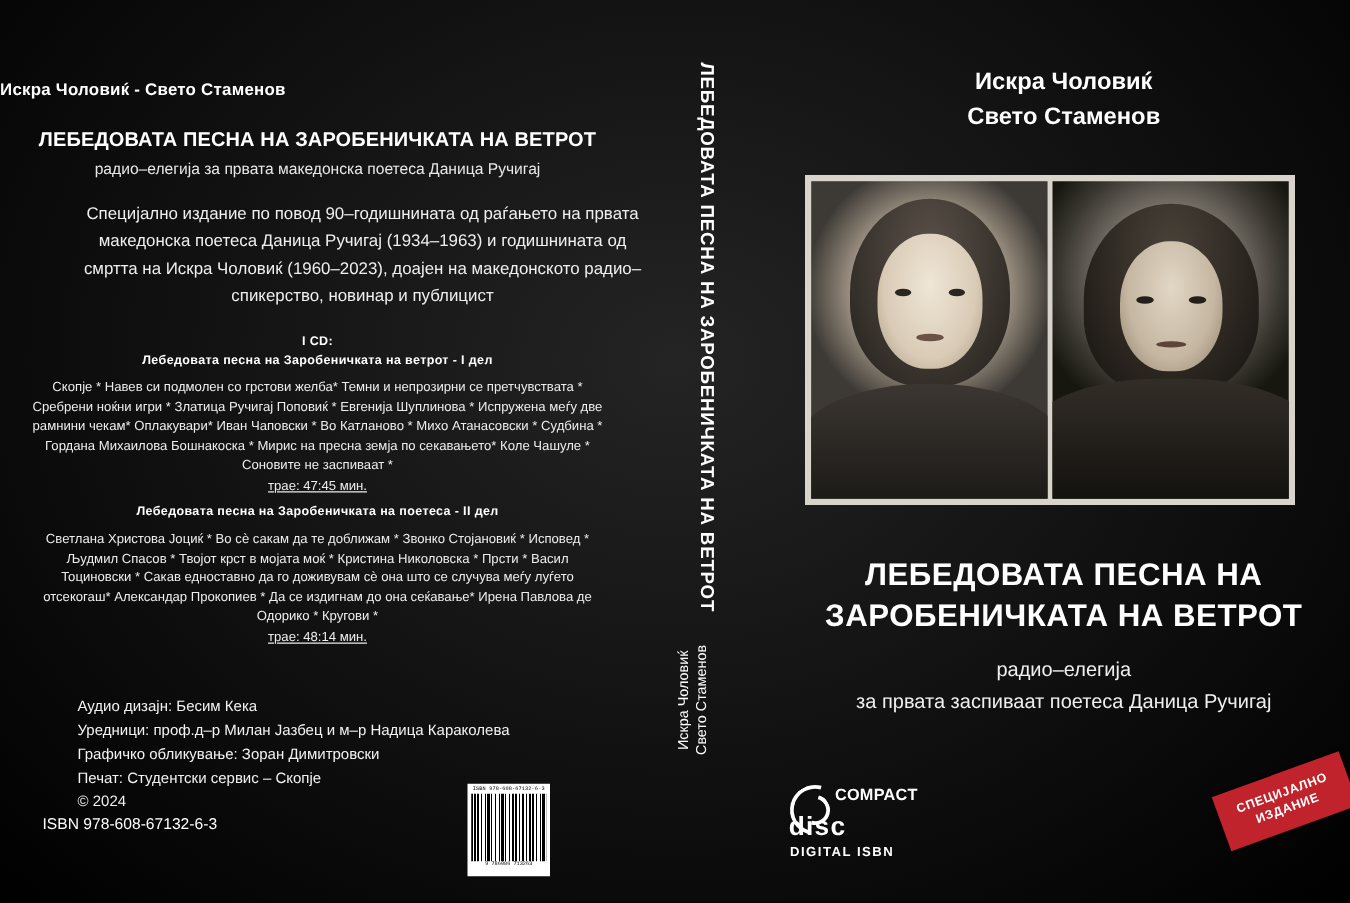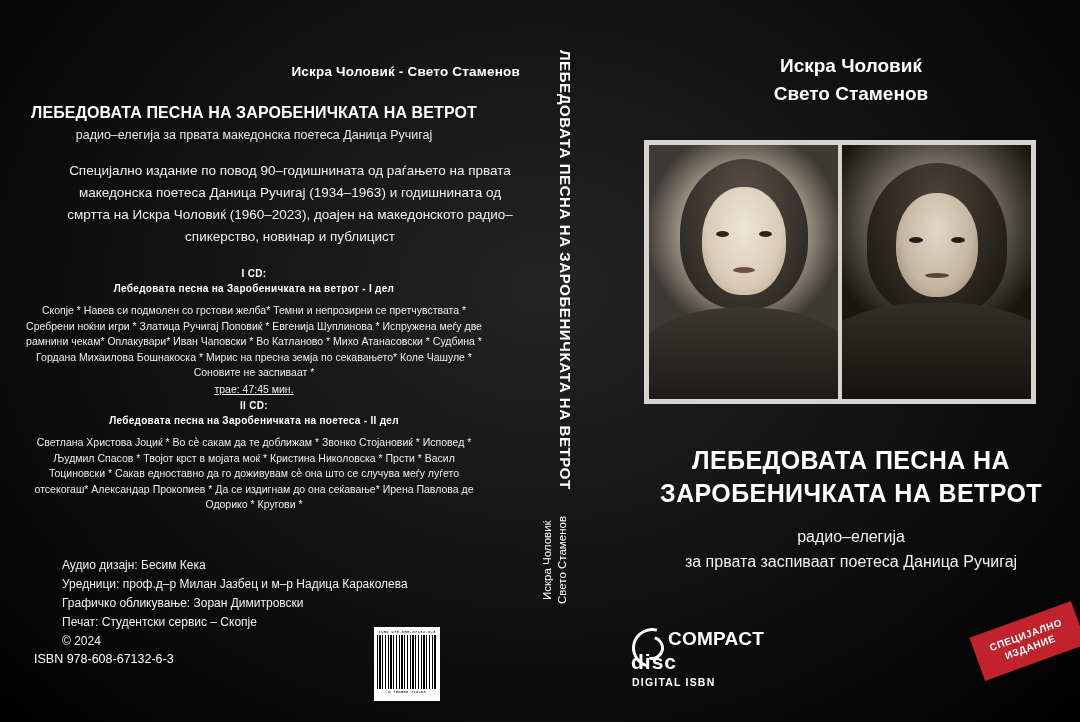--- a/index.html
+++ b/index.html
@@ -30,25 +30,24 @@
     width: 508px;
     height: 722px;
     padding: 0;
     box-sizing: border-box;
   }
   .back-authors {
     position: absolute;
     top: 64px;
     left: 0;
     width: 508px;
-    text-align: right;
+    text-align: left;
     font-size: 13.5px;
     font-weight: bold;
     letter-spacing: .2px;
-    padding-left: 12px;
   }
   .back-title {
     position: absolute;
     top: 104px;
     left: 0;
     width: 508px;
     text-align: center;
     font-size: 16px;
     font-weight: bold;
     letter-spacing: .1px;
@@ -363,21 +362,21 @@
     width: 18px; height: 18px;
     border-radius: 50%;
     border: 3px solid #fff;
     border-left-color: transparent;
     border-top-color: transparent;
     transform: rotate(-30deg);
   }
   .cd-logo .cd-word1 {
     position: absolute;
     left: 38px; top: 2px;
-    font-size: 19px;
+    font-size: 13px;
     font-weight: bold;
     letter-spacing: .2px;
   }
   .cd-logo .cd-word2 {
     position: absolute;
     left: 1px; top: 24px;
     font-size: 21px;
     font-weight: bold;
     letter-spacing: 1px;
   }
@@ -425,23 +424,23 @@
     <div class="back-blurb">Специјално издание по повод 90–годишнината од раѓањето на првата македонска поетеса Даница Ручигај (1934–1963) и годишнината од смртта на Искра Чоловиќ (1960–2023), доајен на македонското радио–спикерство, новинар и публицист</div>
 
     <div class="cd-block cd1">
       <div class="cd-head">I CD:</div>
       <div class="cd-head" style="margin-top:4px;">Лебедовата песна на Заробеничката на ветрот - I дел</div>
       <div class="tracks">Скопје * Навев си подмолен со грстови желба* Темни и непрозирни се претчувствата * Сребрени ноќни игри * Златица Ручигај Поповиќ * Евгенија Шуплинова * Испружена меѓу две рамнини чекам* Оплакувари* Иван Чаповски * Во Катланово * Михо Атанасовски * Судбина * Гордана Михаилова Бошнакоска * Мирис на пресна земја по секавањето* Коле Чашуле * Соновите не заспиваат  *</div>
       <div class="duration">трае: 47:45 мин.</div>
     </div>
 
     <div class="cd-block cd2">
-      <div class="cd-head">II CD:</div>
       <div class="cd-head" style="margin-top:4px;">Лебедовата песна на Заробеничката на поетеса - II дел</div>
       <div class="tracks">Светлана Христова Јоциќ * Во сѐ сакам да те доближам * Звонко Стојановиќ * Исповед * Људмил Спасов * Твојот крст в мојата моќ * Кристина Николовска * Прсти * Васил Тоциновски * Сакав едноставно да го доживувам сѐ она што се случува меѓу луѓето отсекогаш* Александар Прокопиев * Да се издигнам до она сеќавање* Ирена Павлова де Одорико * Кругови *</div>
+      <div class="duration">трае: 48:14 мин.</div>
     </div>
 
     <div class="credits" style="white-space:pre-line;">Аудио дизајн: Бесим Кека
 Уредници: проф.д–р Милан Јазбец и м–р Надица Караколева
 Графичко обликување: Зоран Димитровски
 Печат: Студентски сервис – Скопје
 © 2024</div>
     <div class="isbn">ISBN 978-608-67132-6-3</div>
 
     <div class="barcode-box">

